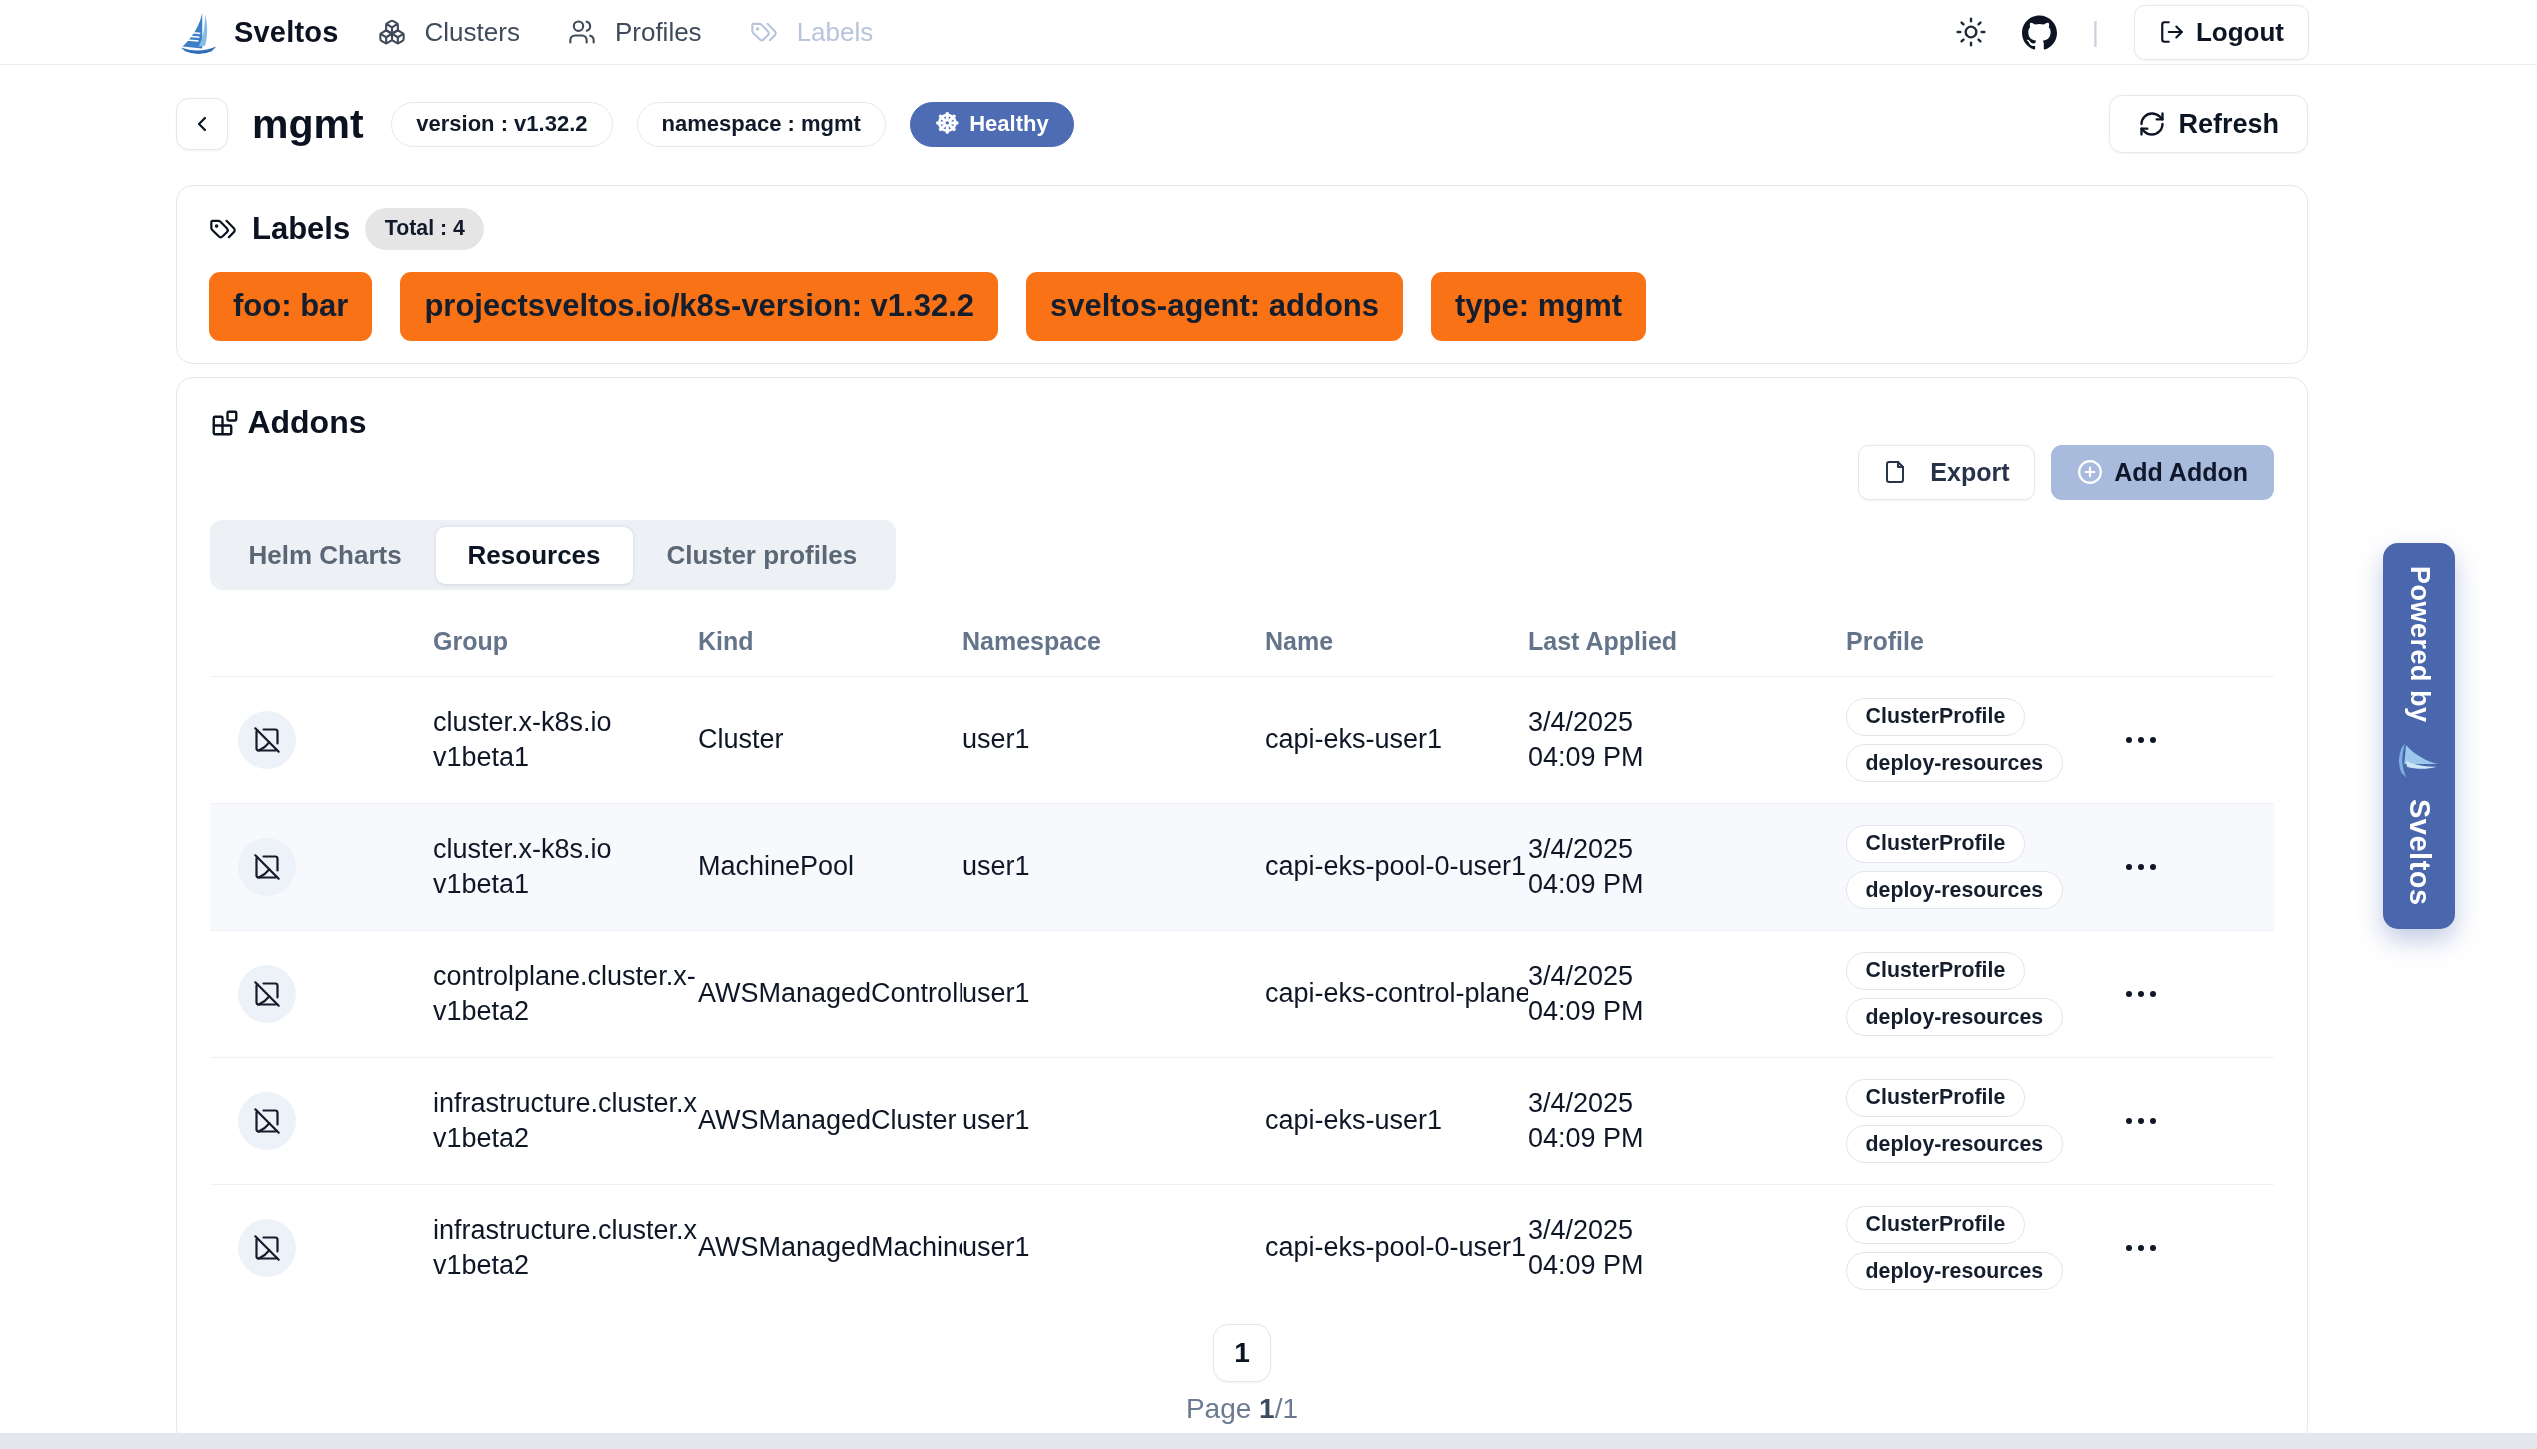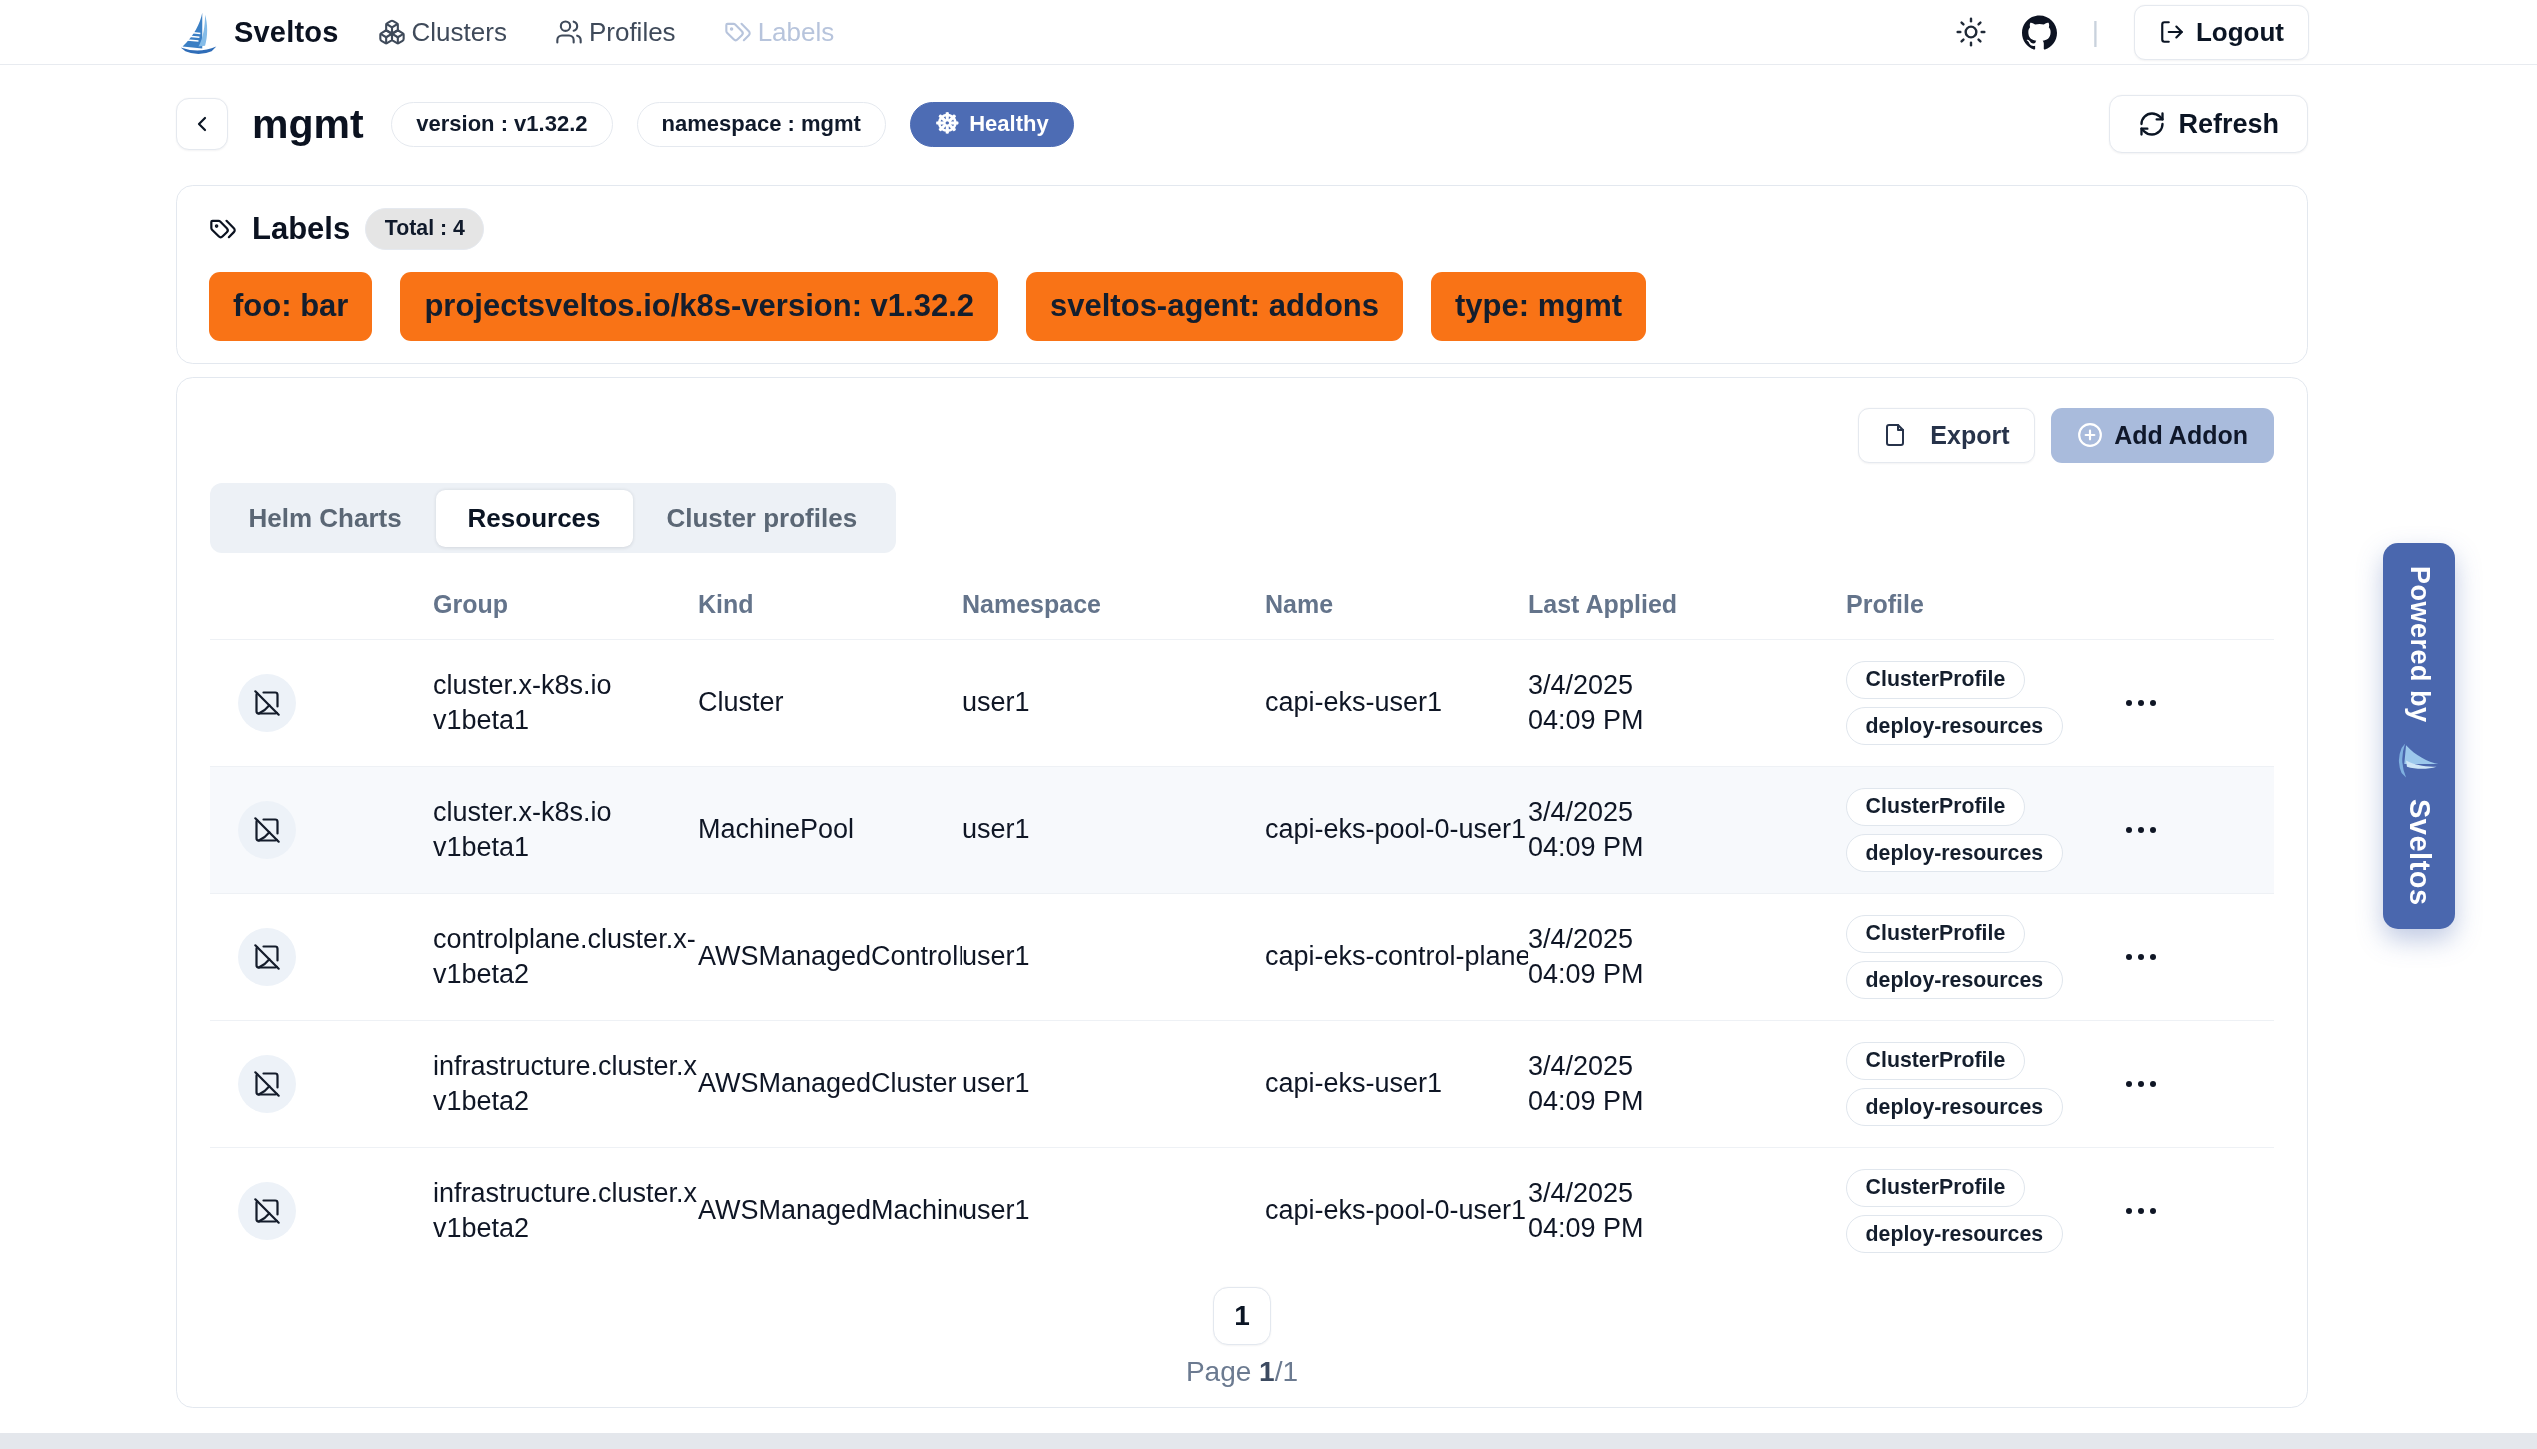--- a/index.html
+++ b/index.html
@@ -7,21 +7,21 @@
               font-family:"Liberation Sans", sans-serif; color:#0f1625; }
   svg { display:block; }
   .icon { flex:0 0 auto; }
 
   
   .topnav { height:65px; display:flex; align-items:center;
             padding:0 229px 0 176px; border-bottom:1.9px solid #e8ebf0; background:#fff; }
   .brand { display:flex; align-items:center; gap:13px; cursor:pointer; }
   .brand-name { font-size:29px; font-weight:800; color:#0b1220; letter-spacing:0.2px; }
   .nav-items { display:flex; align-items:center; gap:48px; margin-left:39px; }
-  .nav-item { display:flex; align-items:center; gap:6px; font-size:26px; font-weight:500;
+  .nav-item { display:flex; align-items:center; gap:19px; font-size:26px; font-weight:500;
               color:#3f4a5a; cursor:pointer; }
   .nav-item svg { stroke:#3f4a5a; }
   .nav-item.dim { color:#b7c4dc; }
   .nav-item.dim svg { stroke:#b7c4dc; }
   .nav-spacer { flex:1; }
   .nav-right { display:flex; align-items:center; gap:35px; }
   .theme-toggle, .github-link { cursor:pointer; }
   .nav-sep { color:#c9d2dd; font-size:28px; font-weight:300; }
   .logout-btn { display:flex; align-items:center; gap:11px; padding:11px 24px;
                 border:1.9px solid #e5e9ef; border-radius:11px; background:#fff;
@@ -258,20 +258,29 @@
     </div>
     <div class="chips">
       <span class="chip">foo: bar</span>
       <span class="chip">projectsveltos.io/k8s-version: v1.32.2</span>
       <span class="chip">sveltos-agent: addons</span>
       <span class="chip">type: mgmt</span>
     </div>
   </section>
 
   <section class="card addons-card">
+    <div class="addons-head">
+      <span class="icon">
+        <svg width="30" height="30" viewBox="0 0 24 24" fill="none" stroke="#0b1220" stroke-width="1.9" stroke-linecap="round" stroke-linejoin="round">
+          <rect width="7" height="7" x="14" y="3" rx="1"></rect>
+          <path d="M10 21V8a1 1 0 0 0-1-1H4a1 1 0 0 0-1 1v12a1 1 0 0 0 1 1h12a1 1 0 0 0 1-1v-5a1 1 0 0 0-1-1H3"></path>
+        </svg>
+      </span>
+      <span class="addons-title">Addons</span>
+    </div>
 
     <div class="actions-row">
       <button class="export-btn">
         <span class="icon">
           <svg width="24" height="24" viewBox="0 0 24 24" fill="none" stroke="#27334a" stroke-width="2" stroke-linecap="round" stroke-linejoin="round">
             <path d="M15 2H6a2 2 0 0 0-2 2v16a2 2 0 0 0 2 2h12a2 2 0 0 0 2-2V7Z"></path>
               <path d="M15 2v5h5"></path>
           </svg>
         </span>
         <span>Export</span>

